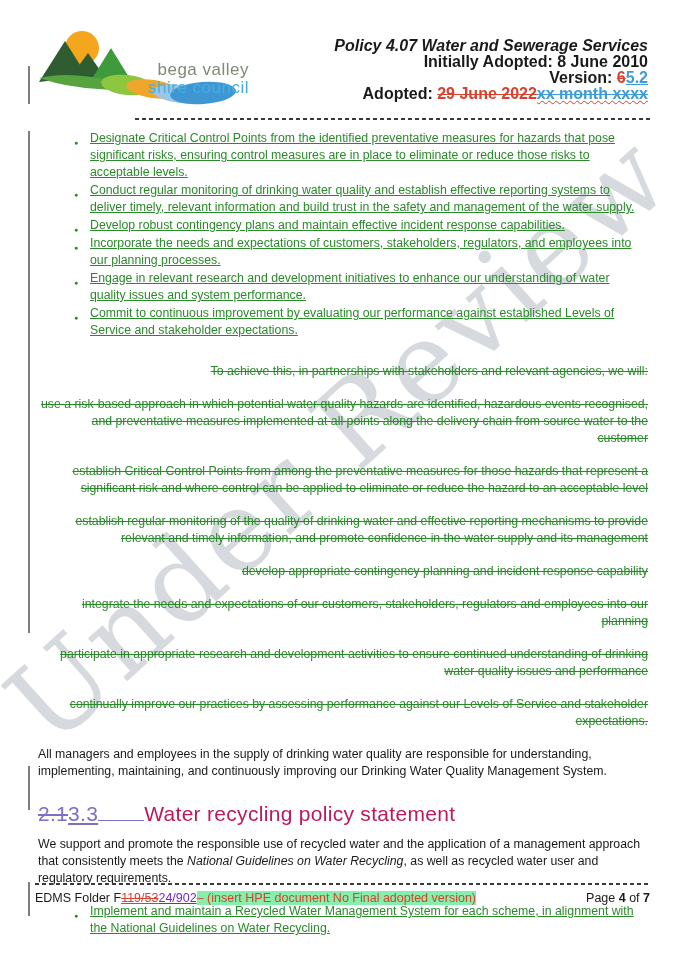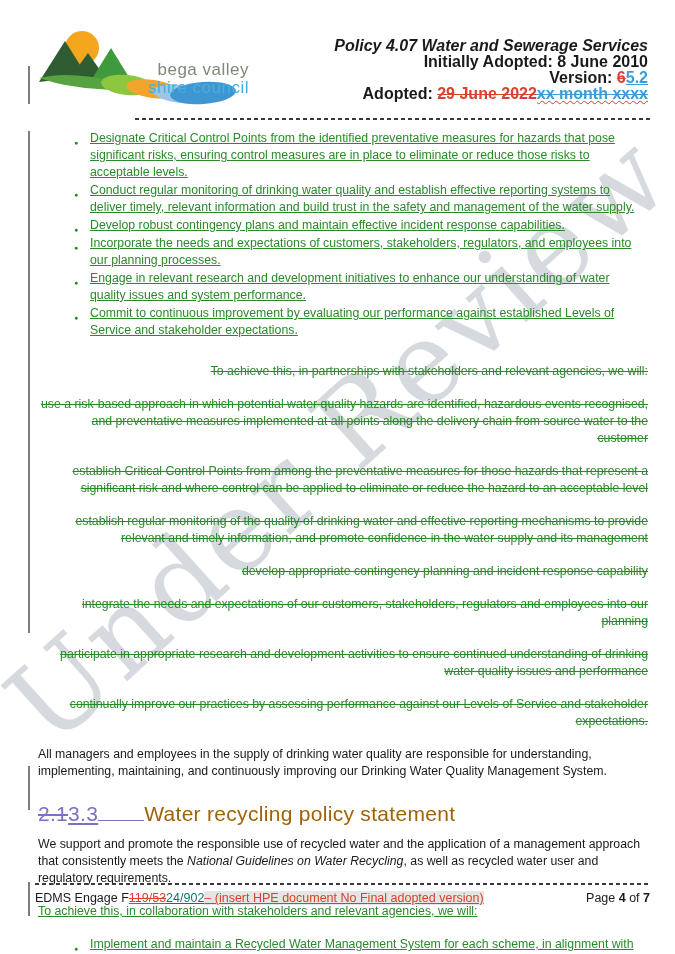--- a/index.html
+++ b/index.html
@@ -61,34 +61,34 @@
 
   .deleted-block { margin-top:24px;text-align:right; }
   .deleted-block p { margin-bottom:16px; }
 
   .body-para { margin-top:14px; color:#1a1a1a; }
 
   .heading { margin-top:20px; font-size:21px; font-weight:normal; letter-spacing:0.3px; }
   .h-num-del { color:#7e6fc6; text-decoration:line-through; }
   .h-num-ins { color:#7e6fc6; text-decoration:underline; }
   .h-tab { display:inline-block; width:46px; border-bottom:1px solid #7e6fc6; height:1em; vertical-align:baseline; }
-  .h-title { color:#a16207; }
+  .h-title { color:#be185d; }
 
   .collab-line { margin-top:16px; }
   .collab-list { margin-top:16px; }
 
   
   .footer {
     position:absolute; left:35px; right:25px; top:891px;
     display:flex; justify-content:space-between;
     font-size:12.5px; z-index:1;
   }
   .f-red-strike { color:#d9402e; text-decoration:underline line-through; }
-  .f-red-under  { color:#0f766e; text-decoration:underline;text-align:center; }
-  .f-highlight  { color:#d9402e; text-decoration:underline; background:#e5e5e5; }
+  .f-red-under  { color:#6d28d9; text-decoration:underline;text-align:center; }
+  .f-highlight  { color:#d9402e; background:#86efac; }
   .f-bold { font-weight:bold; }
 </style>
 </head>
 <body>
 
 <div class="page">
 
   <div class="watermark">Under Review</div>
 
   <div class="changebar cb1"></div>
@@ -148,29 +148,28 @@
         <p><span class="del-green">participate in appropriate research and development activities to ensure continued understanding of drinking water quality issues and performance</span></p>
         <p><span class="del-green">continually improve our practices by assessing performance against our Levels of Service and stakeholder expectations.</span></p>
       </div>
 
       <p class="body-para">All managers and employees in the supply of drinking water quality are responsible for understanding, implementing, maintaining, and continuously improving our Drinking Water Quality Management System.</p>
 
       <h2 class="heading"><span class="h-num-del">2.1</span><span class="h-num-ins">3.3</span><span class="h-tab"></span><span class="h-title">Water recycling policy statement</span></h2>
 
       <p class="body-para"><span>We support and promote the responsible use of recycled water and the application of a management approach that consistently meets the </span><i>National Guidelines on Water Recycling</i><span>, as well as recycled water user and regulatory requirements.</span></p>
 
-      <p class="collab-line"><span class="ins-green">To achieve this, in collaboration with stakeholders and relevant agencies, we will:</span></p>
 
       <ul class="green-list collab-list">
         <li><span class="ins-green">Implement and maintain a Recycled Water Management System for each scheme, in alignment with the National Guidelines on Water Recycling.</span></li>
       </ul>
 
     </div>
 
     <div class="rule rule-bottom"></div>
 
     <div class="footer">
-      <div><span>EDMS Engage F</span><span class="f-red-strike">119/53</span><span class="f-red-under">24/902</span><span class="f-highlight">– (insert HPE document No Final adopted version)</span></div>
+      <div><span>EDMS Folder F</span><span class="f-red-strike">119/53</span><span class="f-red-under">24/902</span><span class="f-highlight">– (insert HPE document No Final adopted version)</span></div>
       <div><span>Page </span><span class="f-bold">4</span><span> of </span><span class="f-bold">7</span></div>
     </div>
 
   </div>
 </div>
 
 </body></html>

